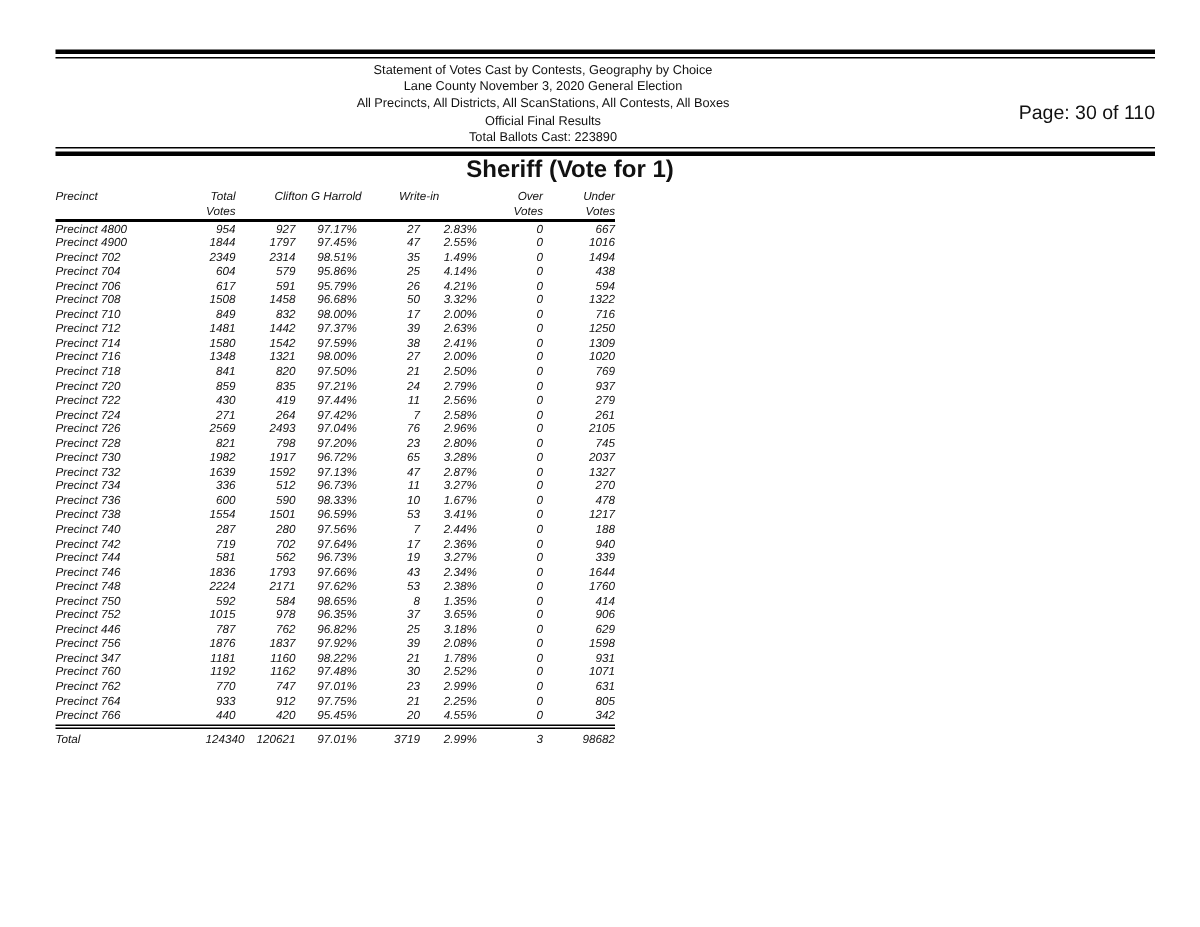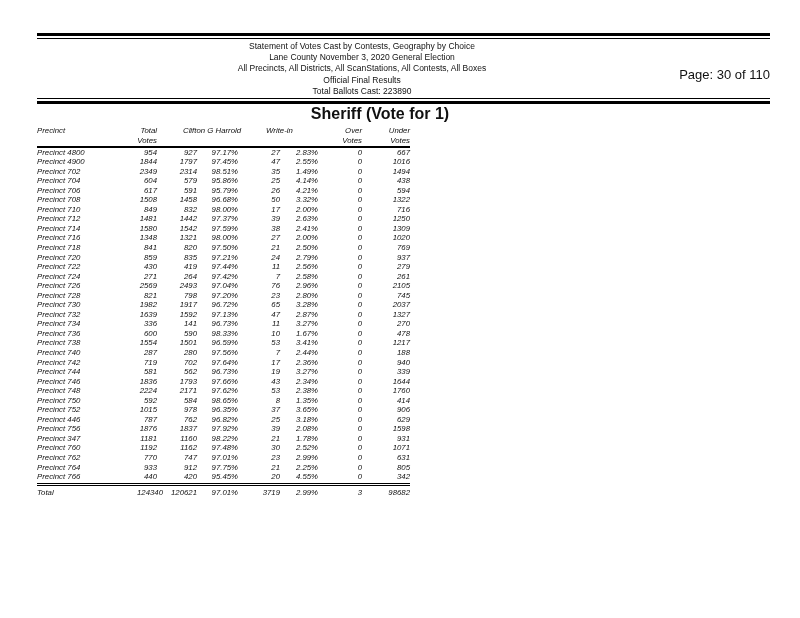--- a/index.html
+++ b/index.html
@@ -282,21 +282,21 @@
     <div class="cell-r">97.13%</div>
     <div class="cell-r">47</div>
     <div class="cell-r">2.87%</div>
     <div class="cell-r">0</div>
     <div class="cell-r">1327</div>
   </div>
 
   <div class="trow">
     <div class="cell-l">Precinct 734</div>
     <div class="cell-r">336</div>
-    <div class="cell-r">141</div>
+    <div class="cell-r">512</div>
     <div class="cell-r">96.73%</div>
     <div class="cell-r">11</div>
     <div class="cell-r">3.27%</div>
     <div class="cell-r">0</div>
     <div class="cell-r">270</div>
   </div>
 
   <div class="trow">
     <div class="cell-l">Precinct 736</div>
     <div class="cell-r">600</div>

